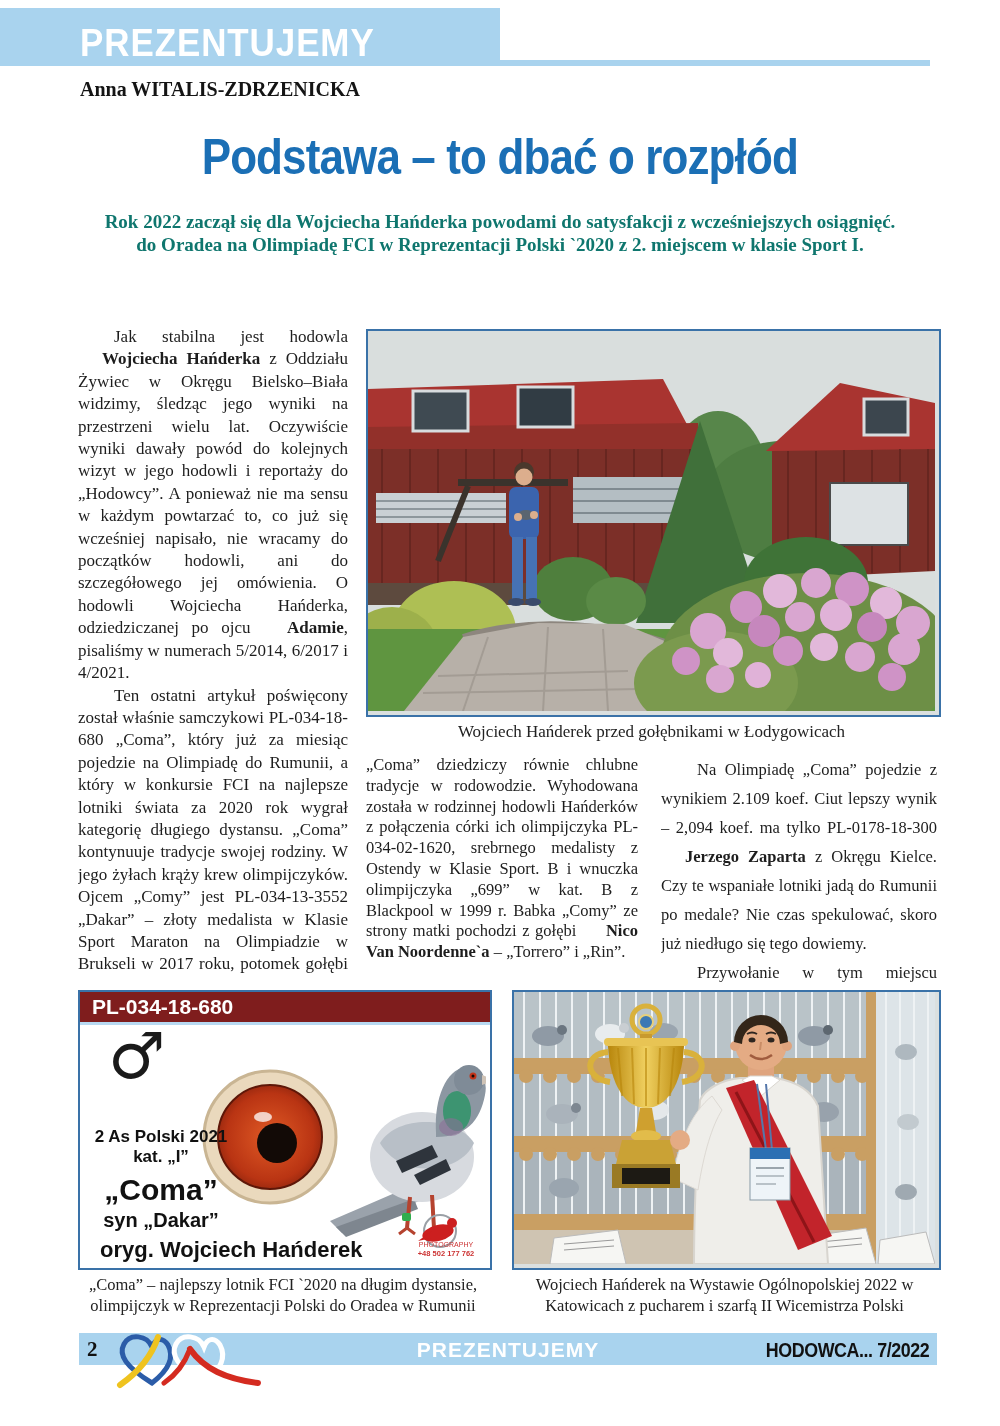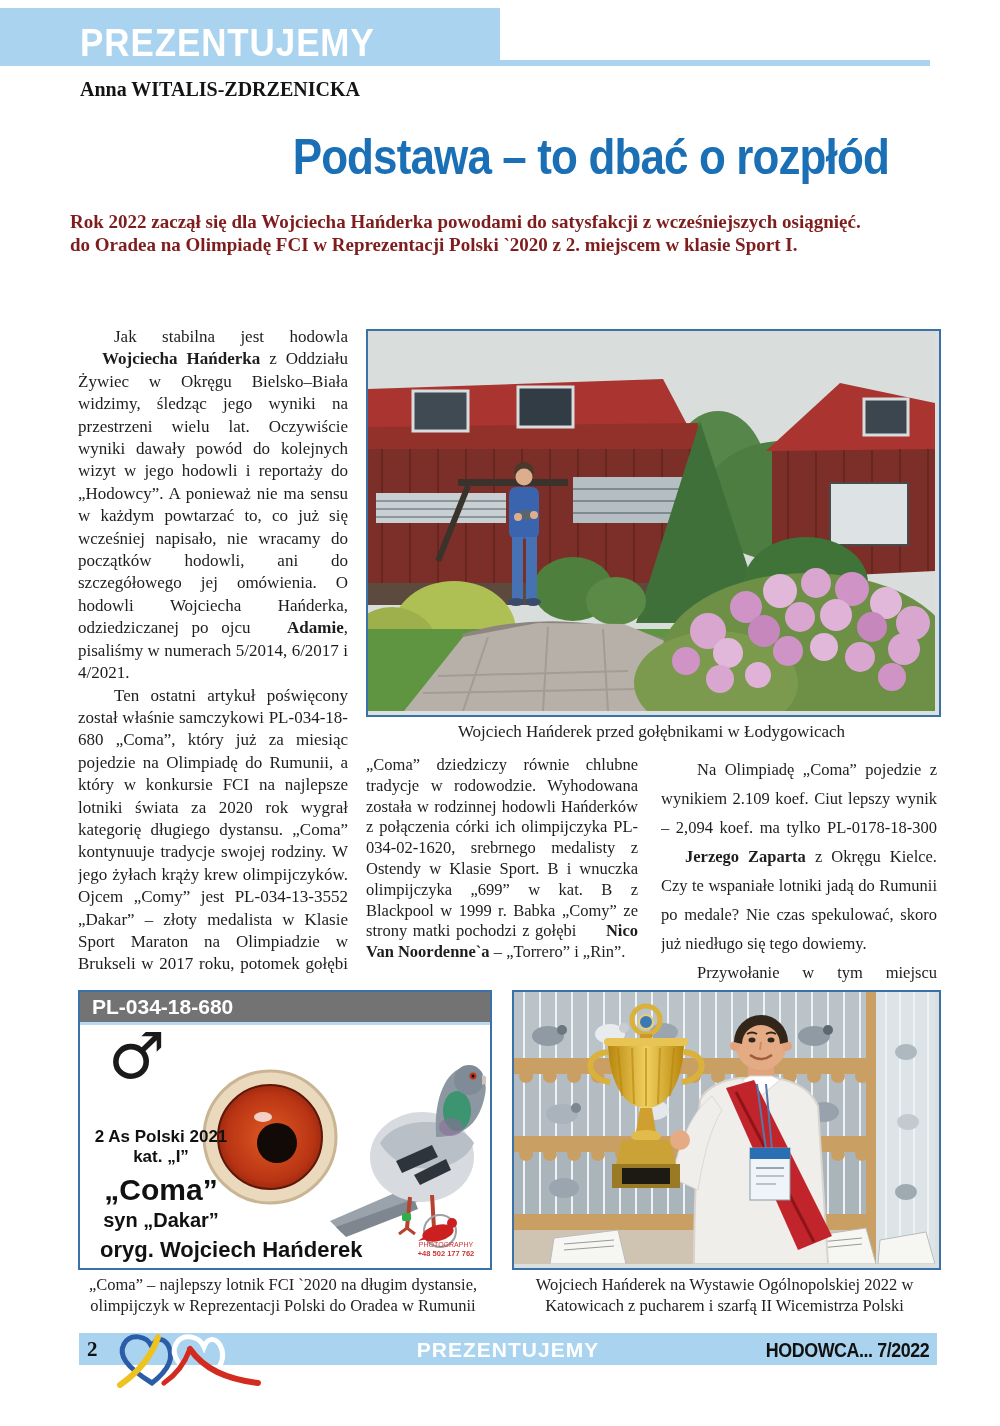--- a/index.html
+++ b/index.html
@@ -8,26 +8,26 @@
 
   
   .top-block{position:absolute;left:0;top:8px;width:500px;height:58px;background:#a9d3ee;}
   .top-label{position:absolute;left:80px;top:14px;color:#fff;
              font:bold 38px "Liberation Sans",sans-serif;letter-spacing:1px;
              transform:scaleX(.92);transform-origin:left;}
   .top-strip{position:absolute;left:500px;top:60px;width:430px;height:6px;background:#a9d3ee;}
 
   .author{position:absolute;left:80px;top:78px;font:bold 20px "Liberation Serif",serif;color:#141414;}
 
-  .title-wrap{position:absolute;left:70px;top:128px;width:860px;text-align:right;}
+  .title-wrap{position:absolute;left:70px;top:128px;width:860px;text-align:center;}
   .title{display:inline-block;font:bold 50px "Liberation Sans",sans-serif;color:#1b6fb5;
          letter-spacing:-1px;transform:scaleX(.88);transform-origin:center;white-space:nowrap;}
 
-  .lead{position:absolute;left:70px;top:210px;width:860px;
-        font:bold 19px/23px "Liberation Serif",serif;color:#7f1d1d;}
+  .lead{position:absolute;left:70px;top:210px;width:860px;text-align:center;
+        font:bold 19px/23px "Liberation Serif",serif;color:#0f766e;}
 
   
   .col{position:absolute;text-align:justify;color:#1d1d1d;overflow:hidden;}
   .col p{margin:0;}
   .col p.ind{text-indent:36px;}
   .col1{left:78px;top:326px;width:270px;height:654px;font-size:17px;line-height:22.4px;}
   .col2{left:366px;top:755px;width:272px;height:232px;font-size:16.5px;line-height:20.8px;}
   .col3{left:661px;top:755px;width:276px;height:232px;font-size:16.5px;line-height:29px;}
   .b{font-weight:bold;margin-left:24px;}
 
@@ -39,21 +39,21 @@
 
   .caption{position:absolute;text-align:center;color:#222;
            font:17px/21px "Liberation Serif",serif;}
   .cap-loft{left:366px;top:721px;width:571px;}
   .cap-card{left:64px;top:1274px;width:438px;font-size:16.5px;}
   .cap-trophy{left:512px;top:1274px;width:425px;font-size:16.5px;}
 
   
   .card{position:absolute;left:78px;top:990px;width:410px;height:276px;border:2px solid #3a72a8;
         background:#fff;overflow:hidden;}
-  .card-header{position:absolute;left:0;top:0;width:100%;height:30px;background:#737373;
+  .card-header{position:absolute;left:0;top:0;width:100%;height:30px;background:#7f1d1d;
                border-bottom:3px solid #b7d9f2;}
   .card-ring{position:absolute;left:12px;top:3px;color:#fff;
              font:bold 21px "Liberation Sans",sans-serif;}
   .card-body{position:absolute;left:0;top:33px;width:410px;height:241px;}
   .card-sex{position:absolute;left:28px;top:-6px;font:64px "DejaVu Sans",sans-serif;color:#1a1a1a;}
   .card-award1{position:absolute;left:6px;top:102px;width:150px;text-align:center;
                font:bold 17px "Liberation Sans",sans-serif;color:#111;}
   .card-award2{position:absolute;left:6px;top:122px;width:150px;text-align:center;
                font:bold 17px "Liberation Sans",sans-serif;color:#111;}
   .card-name{position:absolute;left:6px;top:148px;width:150px;text-align:center;

